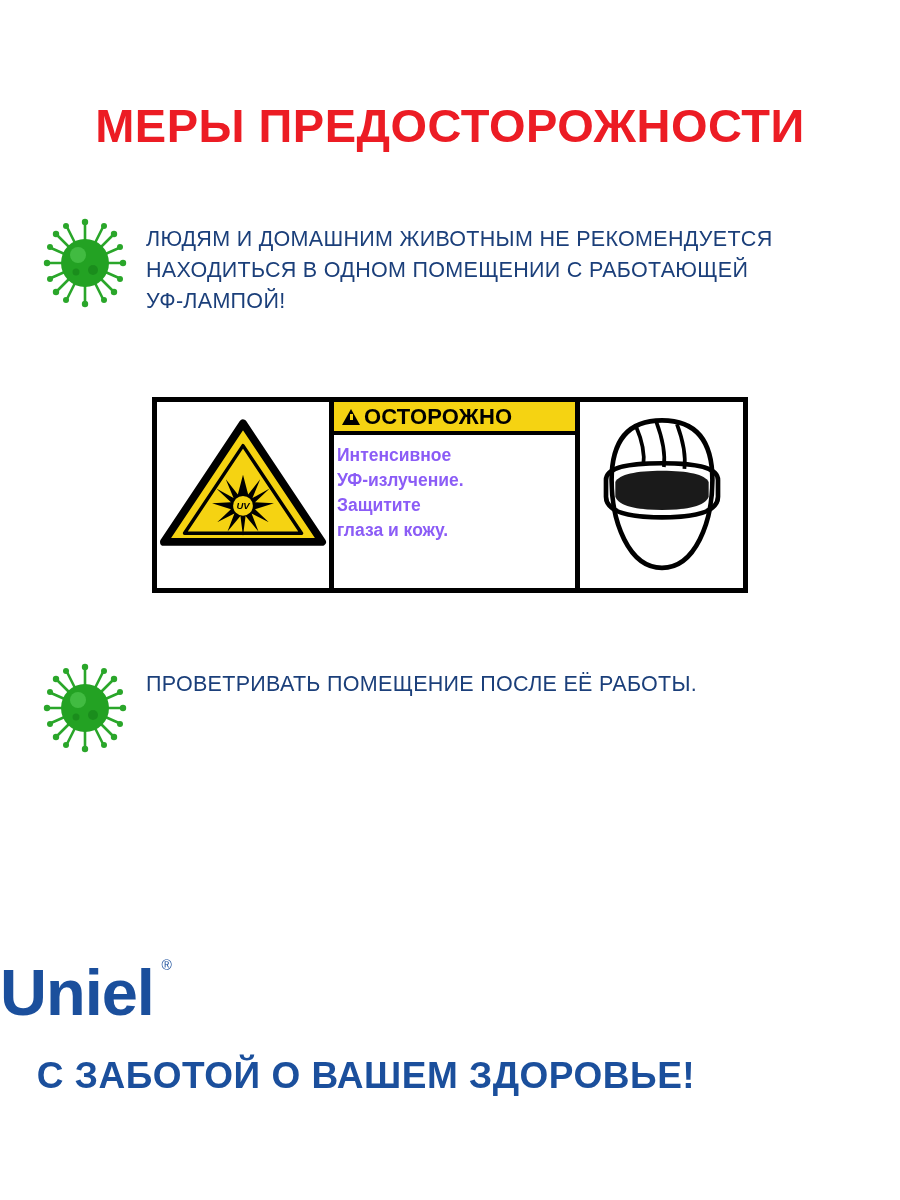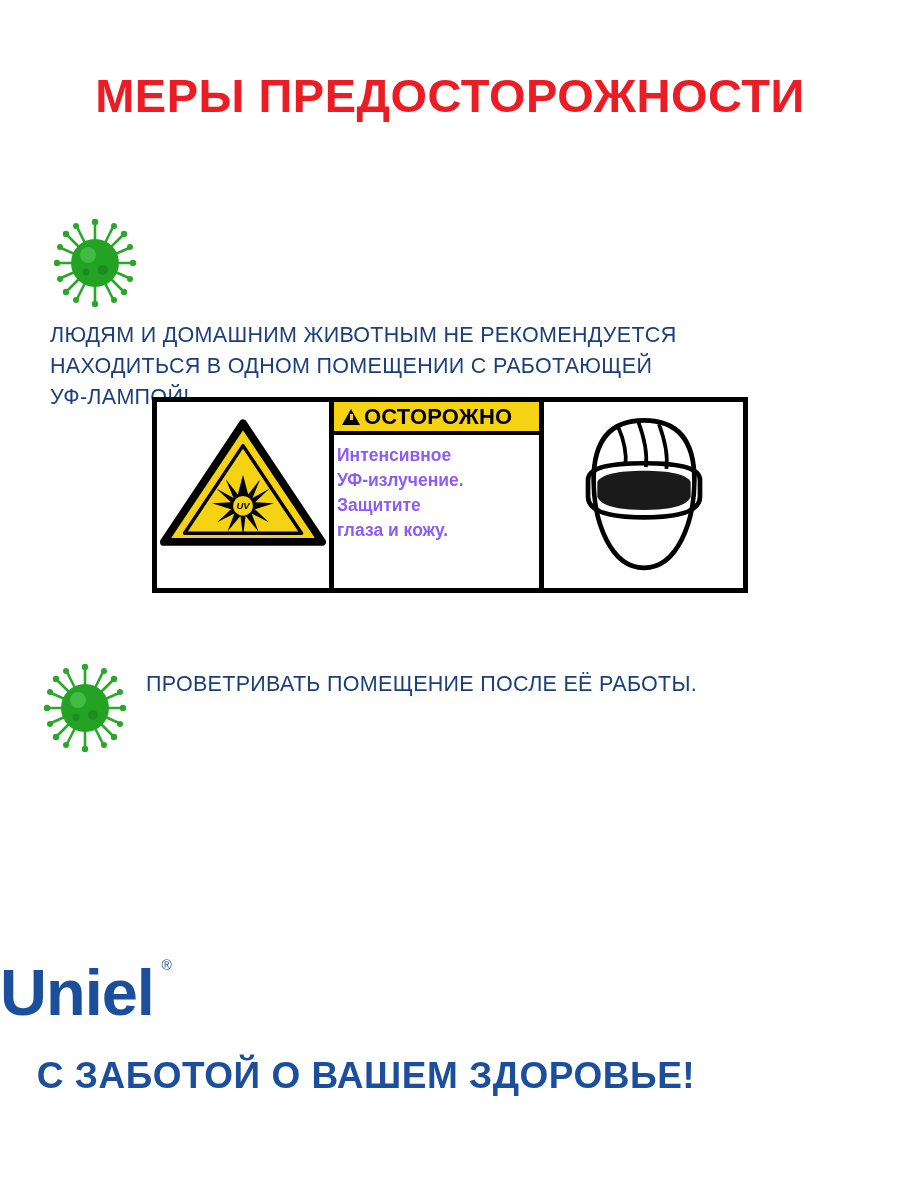--- a/index.html
+++ b/index.html
@@ -19,39 +19,39 @@
   .page {
     position: relative;
     width: 900px;
     height: 1200px;
     box-sizing: border-box;
   }
 
   
   .title {
     position: absolute;
-    top: 68px;
+    top: 98px;
     left: 0;
     width: 900px;
     text-align: center;
     font-size: 47px;
     font-weight: bold;
     letter-spacing: 0.5px;
     color: #ec1c24;
     font-family: "Liberation Sans", sans-serif;
     white-space: nowrap;
   }
 
   
   .bullet-row {
     position: absolute;
     display: flex;
     align-items: flex-start;
   }
-  .bullet-row.first { top: 215px; left: 50px; width: 820px; flex-direction: column; }
+  .bullet-row.first { top: 215px; left: 40px; width: 820px; }
   .bullet-row.second { top: 660px; left: 40px; width: 820px; }
 
   .virus-icon {
     width: 90px;
     height: 96px;
     flex: 0 0 90px;
     margin-right: 16px;
   }
   .virus-icon svg { display: block; }
 
@@ -82,21 +82,21 @@
   }
   .wl-left {
     width: 177px;
     border-right: 5px solid #000;
     display: flex;
     align-items: flex-start;
     justify-content: center;
     font-style: italic;
   }
   .wl-mid {
-    width: 210px;
+    width: 246px;
     border-right: 5px solid #000;
     display: flex;
     flex-direction: column;
   }
   .wl-right {
     flex: 1 1 auto;
     display: flex;
     align-items: center;
     justify-content: center;
   }

